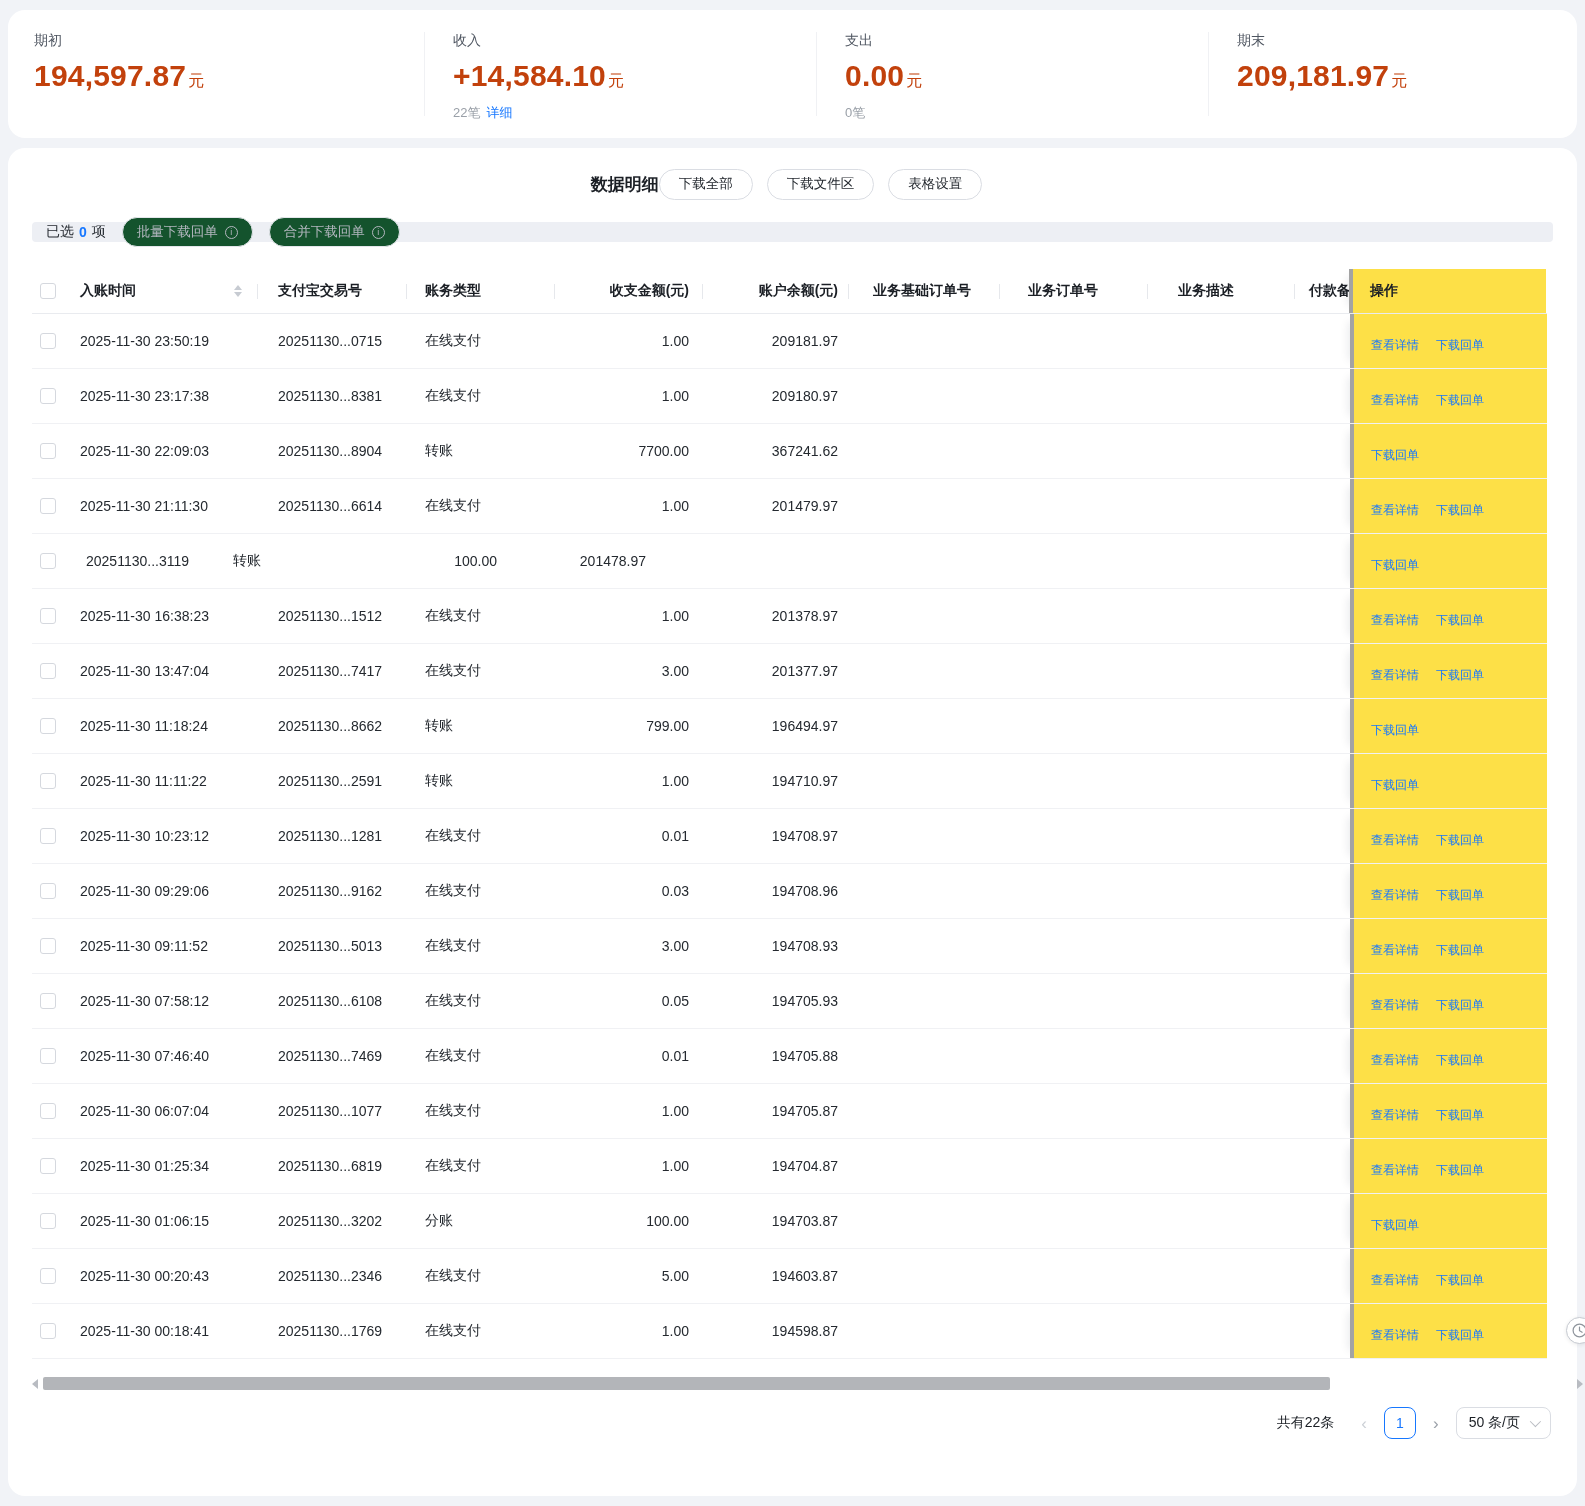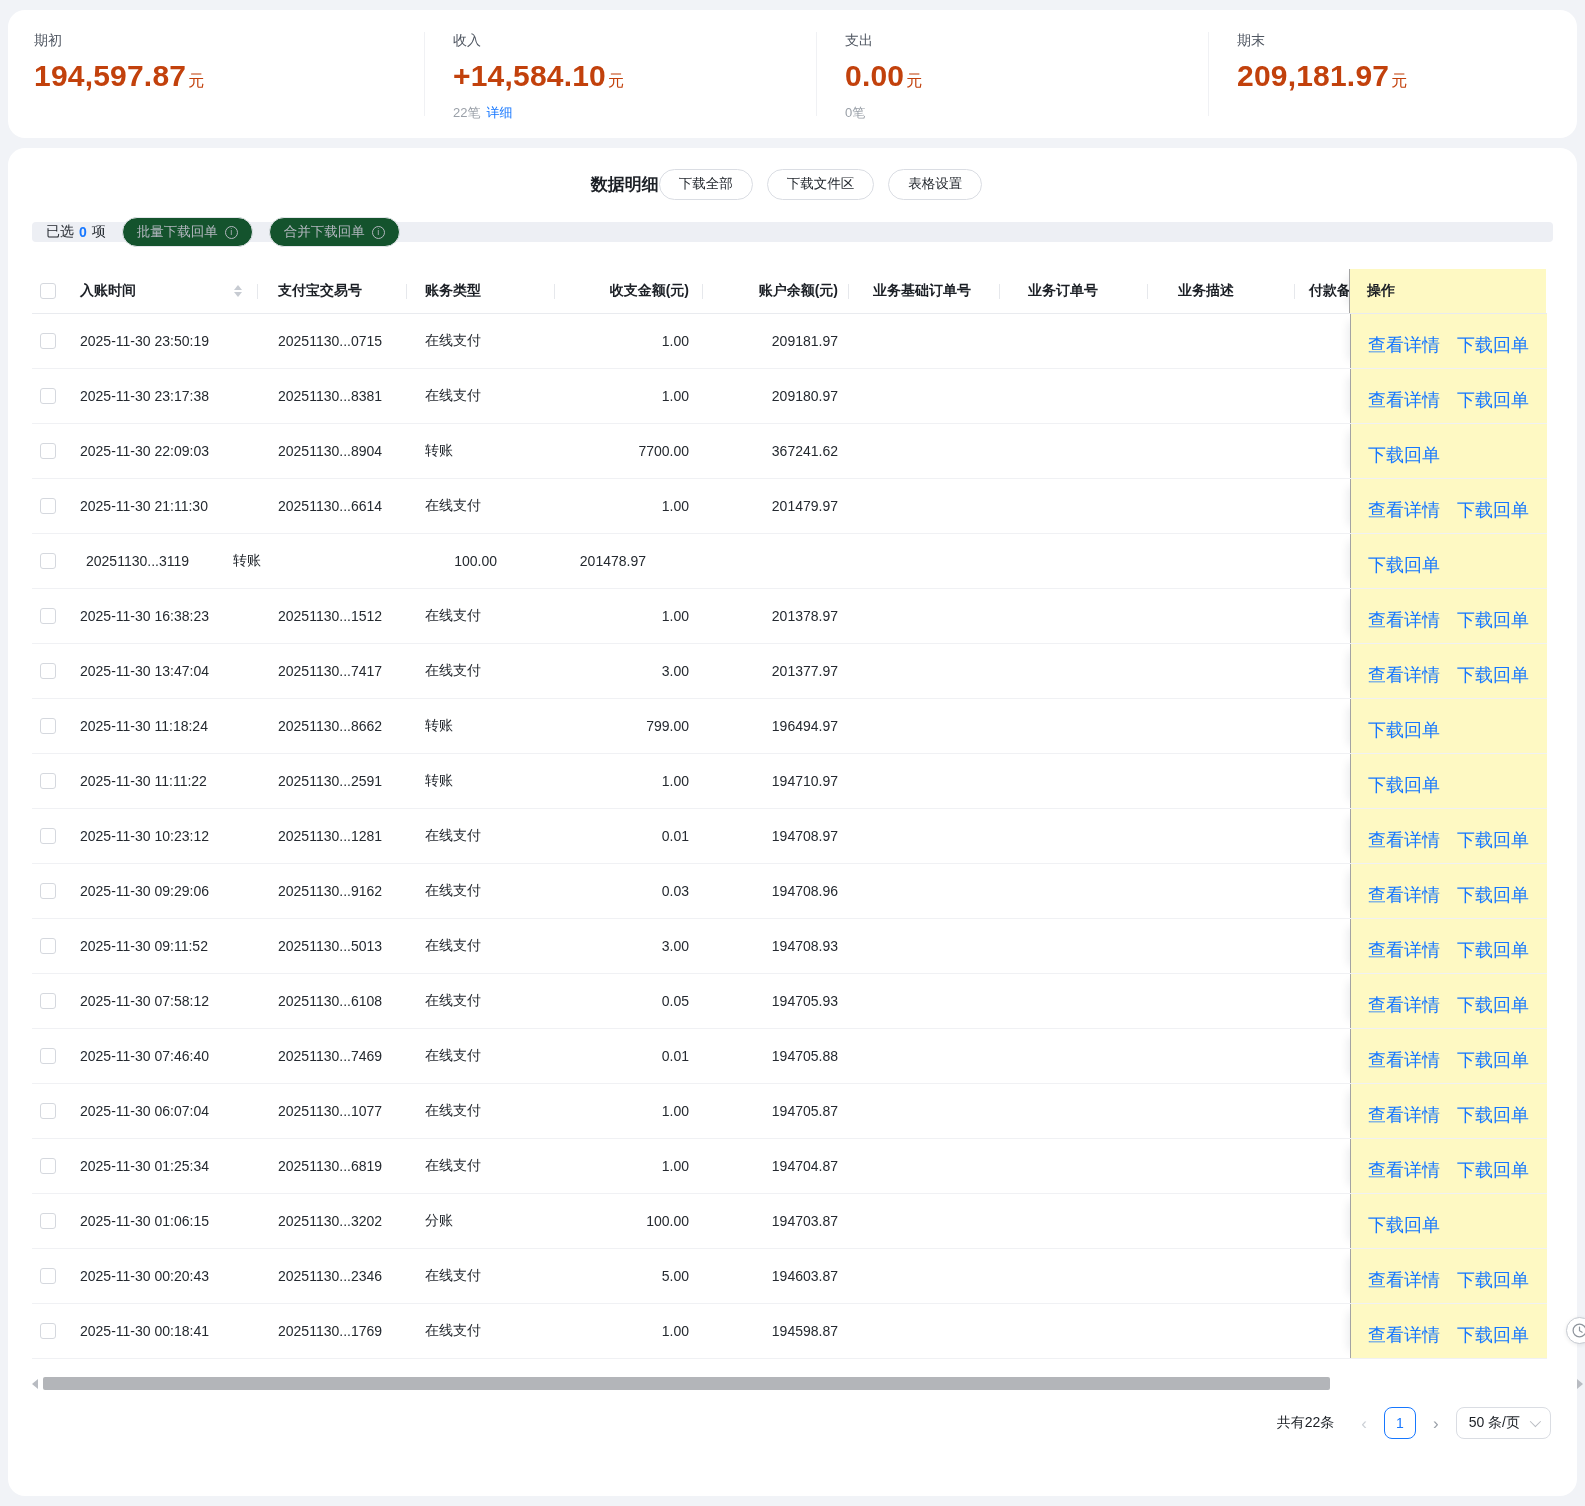--- a/index.html
+++ b/index.html
@@ -68,25 +68,25 @@
   .c-order  { width:148px; padding-left:28px; }
   .c-desc   { width:147px; padding-left:30px; }
   .c-remark { width:54px;  padding-left:14px; }
   .thead .cell { position:relative; }
   .thead .c-time::after, .thead .c-txn::after, .thead .c-type::after, .thead .c-amt::after,
   .thead .c-bal::after, .thead .c-base::after, .thead .c-order::after, .thead .c-desc::after {
     content:""; position:absolute; right:0; top:15px; height:15px; width:1px; background:#e6e8ec;
   }
   .c-action {
     position:absolute; right:0; top:0; bottom:0; width:197px; padding-left:17px;
-    background:#fef9c3; border-left:1px solid #a3a3a3;
+    background:#fde047; border-left:4px solid #a3a3a3;
     box-shadow:-9px 0 9px -8px rgba(20,30,50,.10);
     display:flex; align-items:center;
   }
-  .c-action .link { margin-right:17px; font-size:18px; }
+  .c-action .link { margin-right:17px; font-size:12px; }
 
   .checkbox {
     width:16px; height:16px; border:1px solid #d5d8de; border-radius:3px; background:#fff;
     display:inline-block; cursor:pointer;
   }
   .sorter { display:flex; flex-direction:column; gap:2px; margin-left:auto; margin-right:16px; cursor:pointer; }
   .caret { width:0; height:0; border-left:4.5px solid transparent; border-right:4.5px solid transparent; }
   .caret.up   { border-bottom:5.5px solid #c7cbd2; }
   .caret.down { border-top:5.5px solid #c7cbd2; }
 

